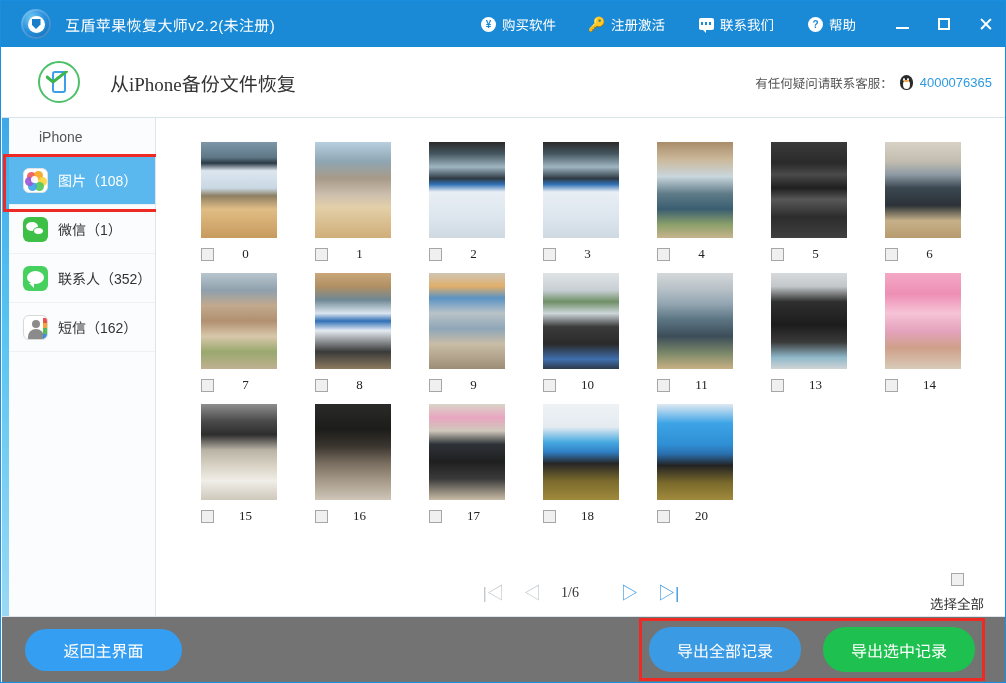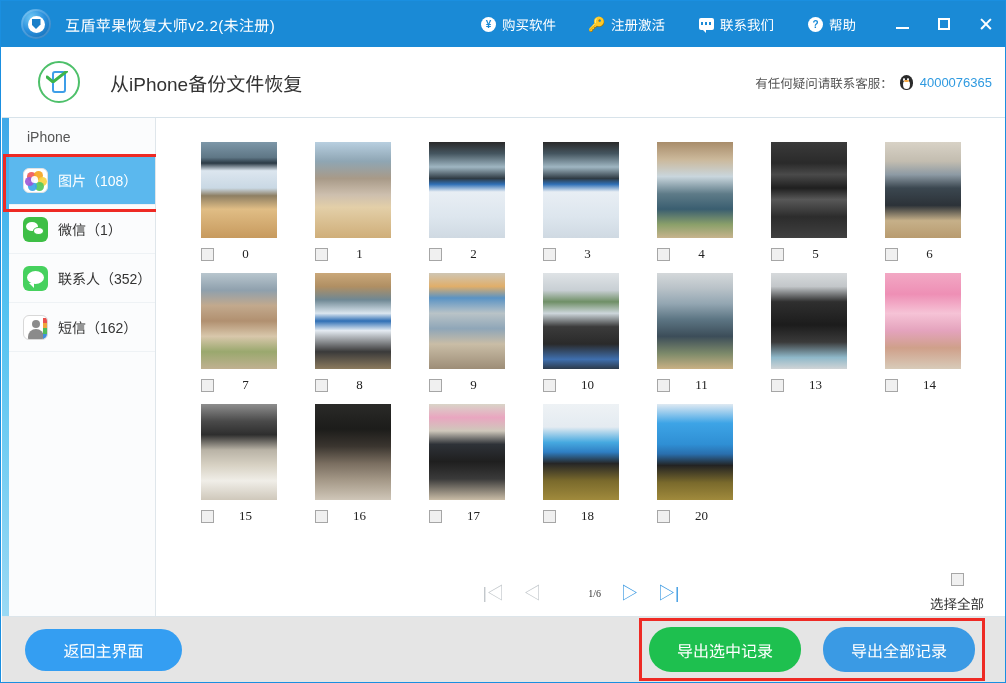--- a/index.html
+++ b/index.html
@@ -102,21 +102,21 @@
   }
   .head-icon .phone {
     width: 14px; height: 22px; border: 2px solid #3e9ee8;
     border-radius: 3px; position: relative;
   }
   .head-icon .check {
     position: absolute; left: 6px; top: 8px;
     width: 22px; height: 12px;
   }
   .head-title {
-    margin-left: 30px; font-size: 19px; color: #333333; white-space: nowrap;
+    margin-left: 30px; font-size: 19px; color: #333333; white-space: nowrap; font-family: Liberation Serif, serif;
   }
   .head-right {
     margin-left: auto; margin-right: 14px;
     display: flex; align-items: center; gap: 4px;
     font-size: 12.5px; color: #555555; white-space: nowrap;
   }
   .qq-ico {
     width: 15px; height: 17px; position: relative; flex: none;
     margin: 0 2px;
   }
@@ -149,21 +149,21 @@
 
   
   .sidebar {
     position: absolute; left: 8px; top: 117px;
     width: 147px; height: 498px;
     background: #fbfcfd;
     border-right: 1px solid #dfe6eb;
   }
   .sb-head {
     height: 38px; display: flex; align-items: center;
-    padding-left: 18px; font-size: 14px; color: #555555;
+    padding-left: 30px; font-size: 14px; color: #555555;
     border-bottom: 1px solid #eef2f5;
   }
   .sb-item {
     height: 49px; display: flex; align-items: center;
     padding-left: 14px; gap: 10px; cursor: pointer;
     border-bottom: 1px solid #eef2f5;
     position: relative; font-size: 14px; color: #333333;
   }
   .sb-item.active { background: #5bb8ee; color: #ffffff; }
   .sb-item.active:after {
@@ -255,33 +255,33 @@
   .pagebar {
     height: 46px; display: flex; align-items: center; position: relative;
     justify-content: center;
   }
   .pager { display: flex; align-items: center; gap: 20px; }
   .pg-btn {
     font-size: 17px; color: #3c9ae2; cursor: pointer; user-select: none;
     font-family: "Liberation Sans", sans-serif; line-height: 1;
   }
   .pg-btn.disabled { color: #c3c8cc; cursor: default; }
-  .pg-label { font-size: 10px; color: #333333; min-width: 40px; text-align: right;
+  .pg-label { font-size: 14px; color: #333333; min-width: 40px; text-align: left;
     font-family: "Liberation Serif", "DejaVu Serif", serif; }
   .selectall {
     position: absolute; right: 22px; display: flex; align-items: center;
     gap: 7px; cursor: pointer; flex-direction: column;
   }
   .selectall .lbl { font-size: 13.5px; color: #333333; }
 
   
   .bottombar {
     position: absolute; left: 1px; top: 615px;
     width: 1004px; height: 66px;
-    background: #e5e5e5;
+    background: #737373;
     border-top: 1px solid #dde5ea;
     display: flex; align-items: center;
   }
   .btn {
     border: none; border-radius: 22px; color: #ffffff;
     font-size: 16px; cursor: pointer; white-space: nowrap;
     font-family: "Liberation Sans", sans-serif;
   }
   .btn-back {
     margin-left: 23px; width: 157px; height: 42px; background: #349ef2;
@@ -606,18 +606,18 @@
       <div class="selectall">
         <span class="cb"></span>
         <span class="lbl">选择全部</span>
       </div>
     </div>
   </div>
 
   <div class="bottombar">
     <button class="btn btn-back">返回主界面</button>
     <div class="export-group">
+      <button class="btn btn-export-all">导出全部记录</button>
       <button class="btn btn-export-sel">导出选中记录</button>
-      <button class="btn btn-export-all">导出全部记录</button>
     </div>
   </div>
 
 </div>
 
 </body></html>

